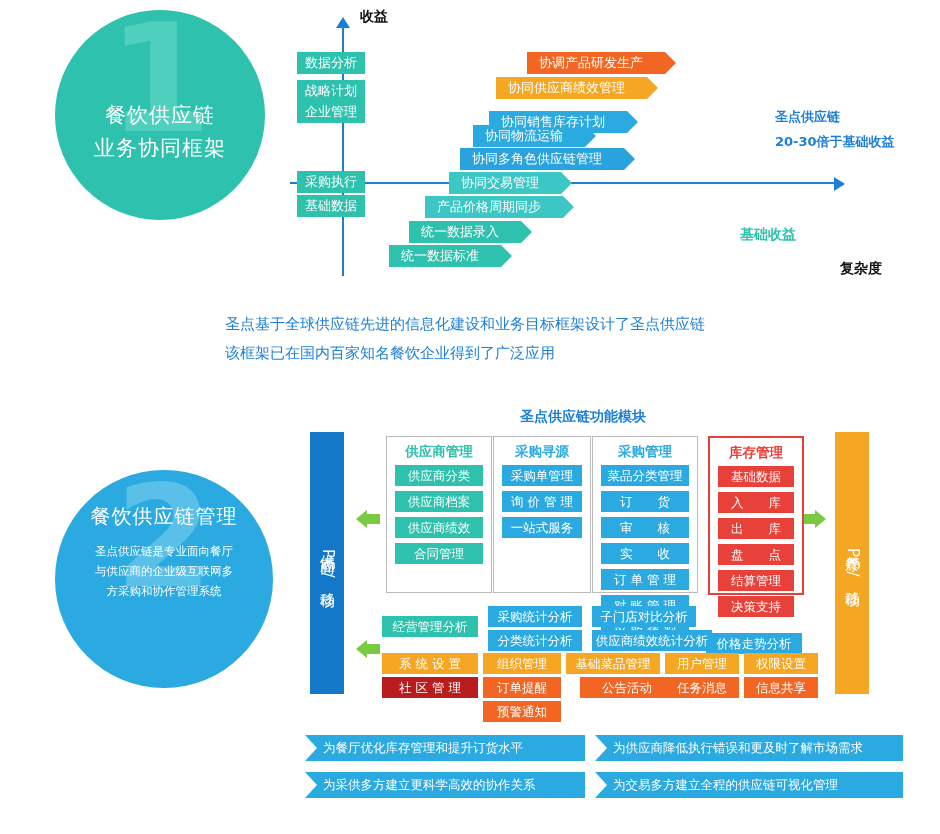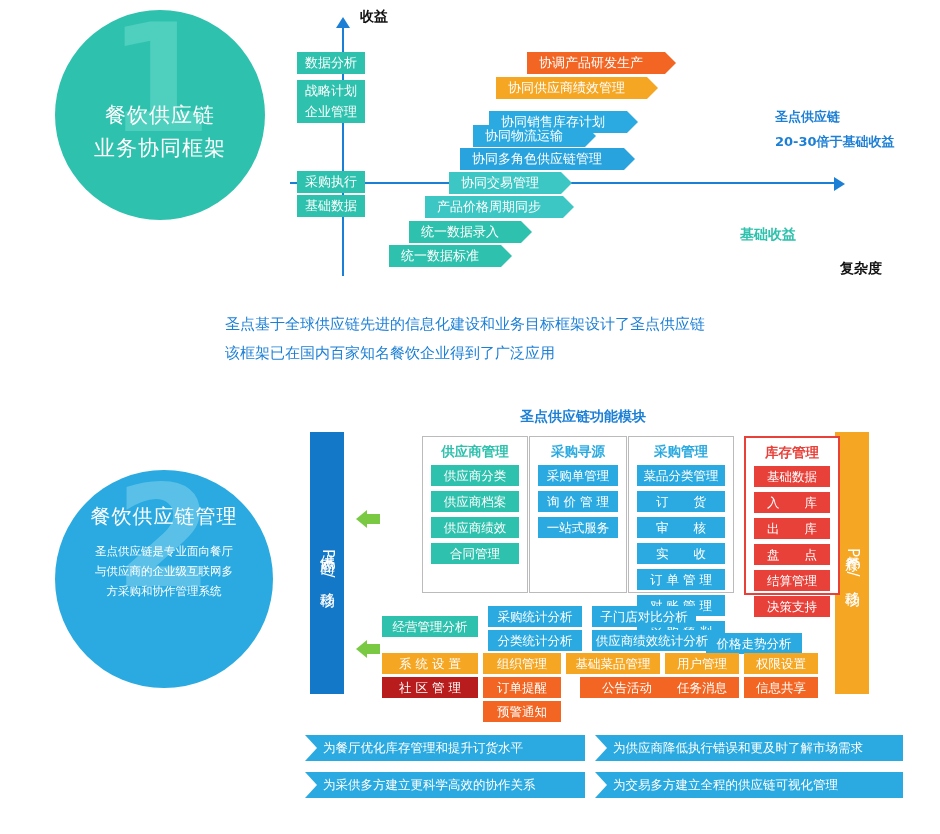--- a/index.html
+++ b/index.html
@@ -82,21 +82,21 @@
   #mod-title{left:520px;top:408px;font-size:14px;color:#1c7fd6;font-weight:bold;}
 
   .sidebar{
     position:absolute;width:34px;color:#fff;font-size:15px;text-align:center;
     display:flex;align-items:center;justify-content:center;letter-spacing:2px;
     writing-mode:vertical-rl;
   }
   #left-bar{left:310px;top:432px;height:262px;background:#1478c8;}
   #right-bar{left:835px;top:432px;height:262px;background:#f5a623;}
 
-  .panel{position:absolute;border:1px solid #bbb;background:#fff;margin-left:36px;}
+  .panel{position:absolute;border:1px solid #bbb;background:#fff;}
   .panel-title{
     text-align:center;font-size:13.5px;font-weight:bold;padding:6px 0 4px 0;
   }
   .cell{
     margin:0 8px 5px 8px;height:21px;line-height:21px;text-align:center;
     font-size:12.5px;color:#fff;
   }
   .g{background:#2ec1ad;}
   .b{background:#2aaae0;}
   .r{background:#e8413a;}

